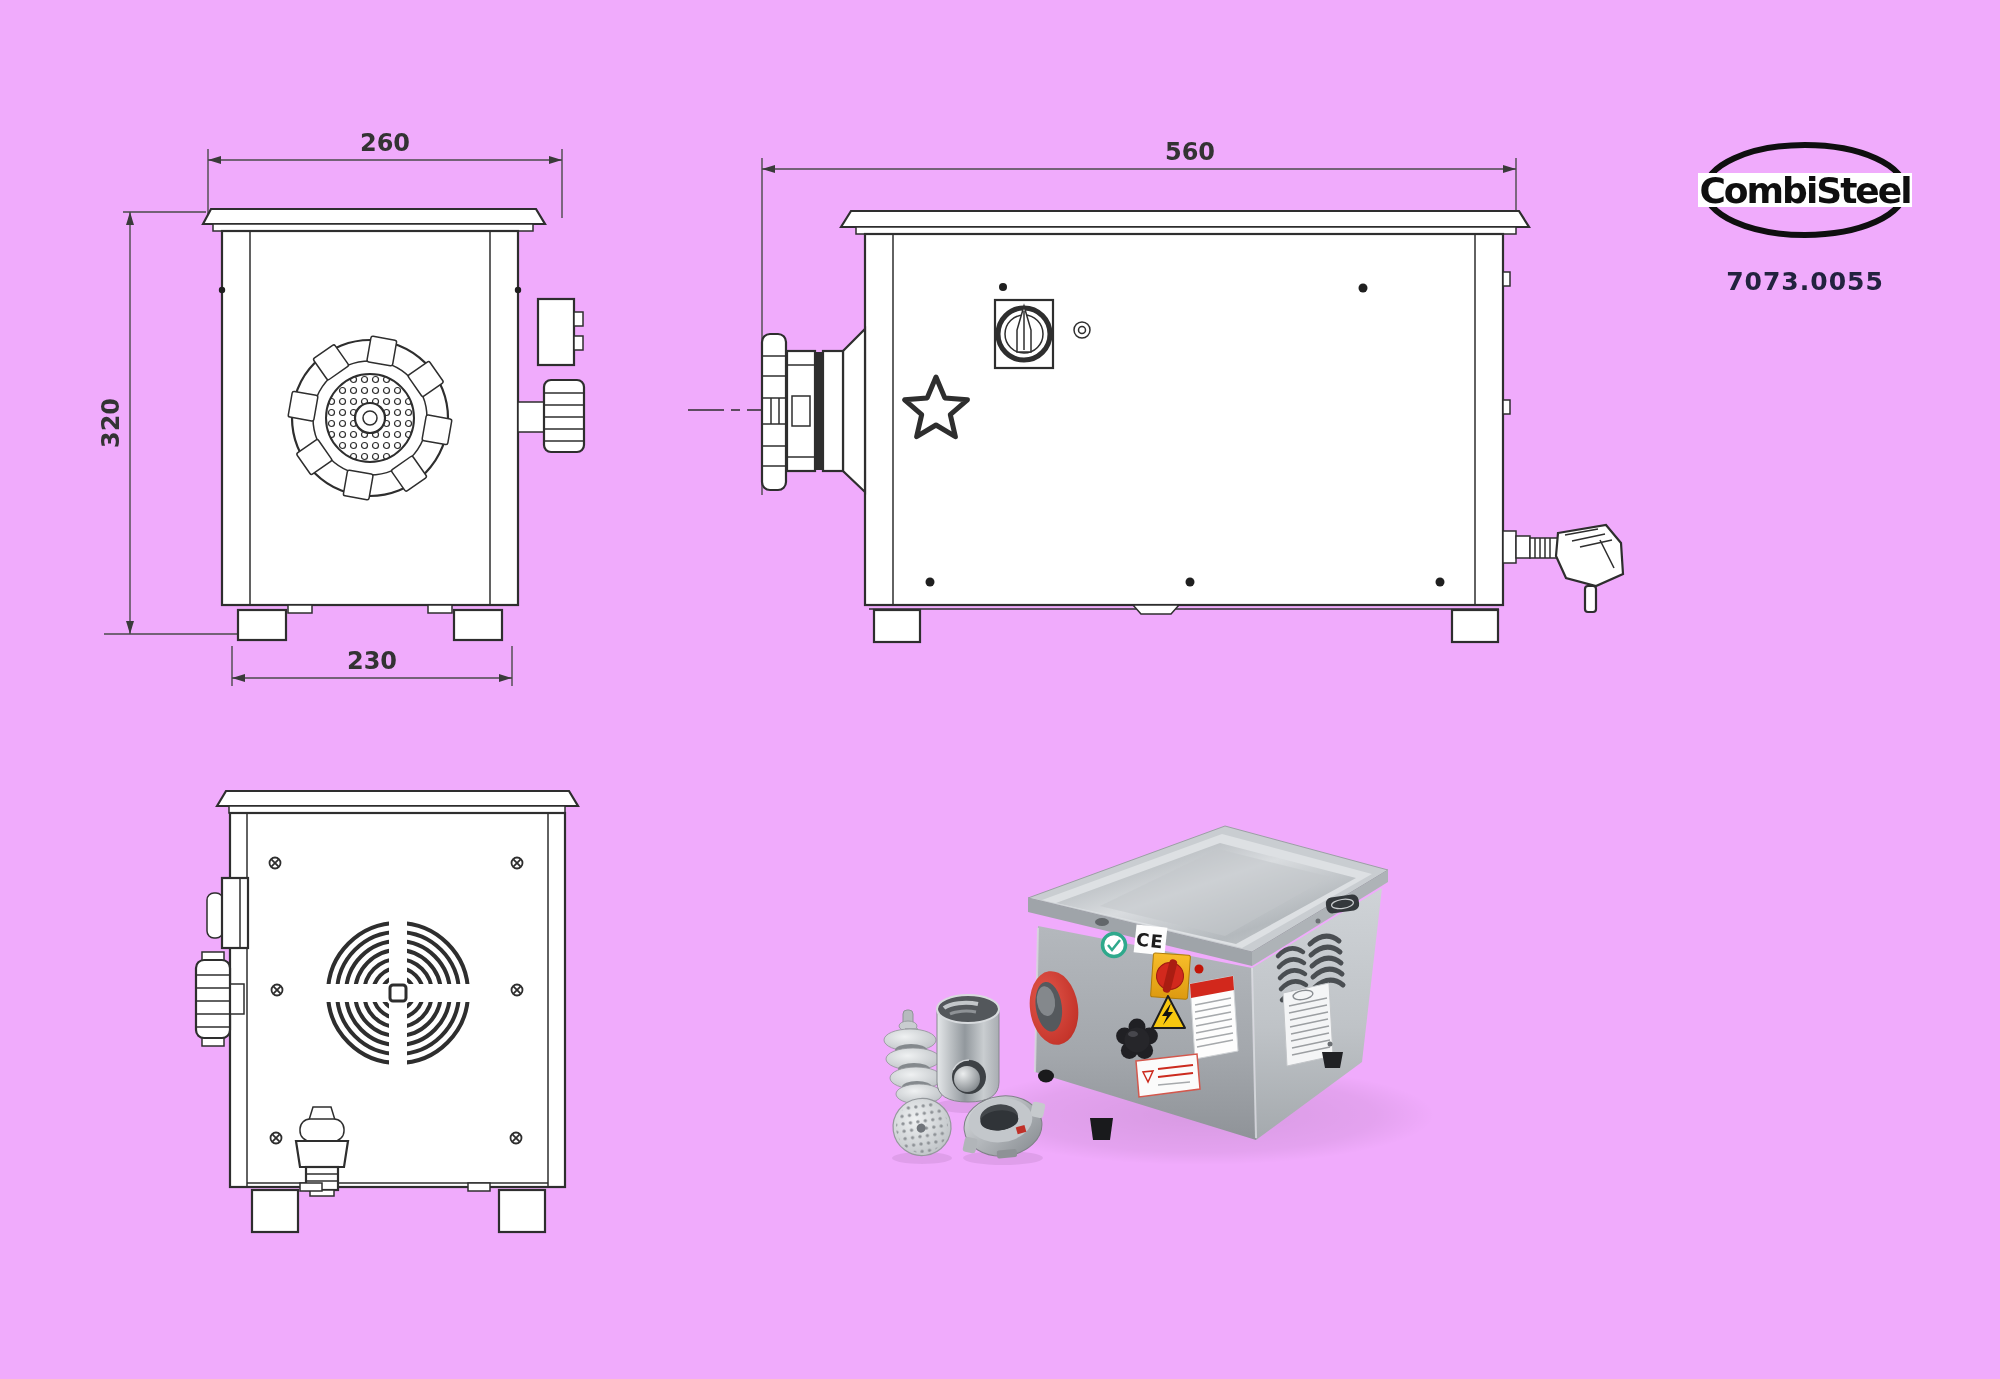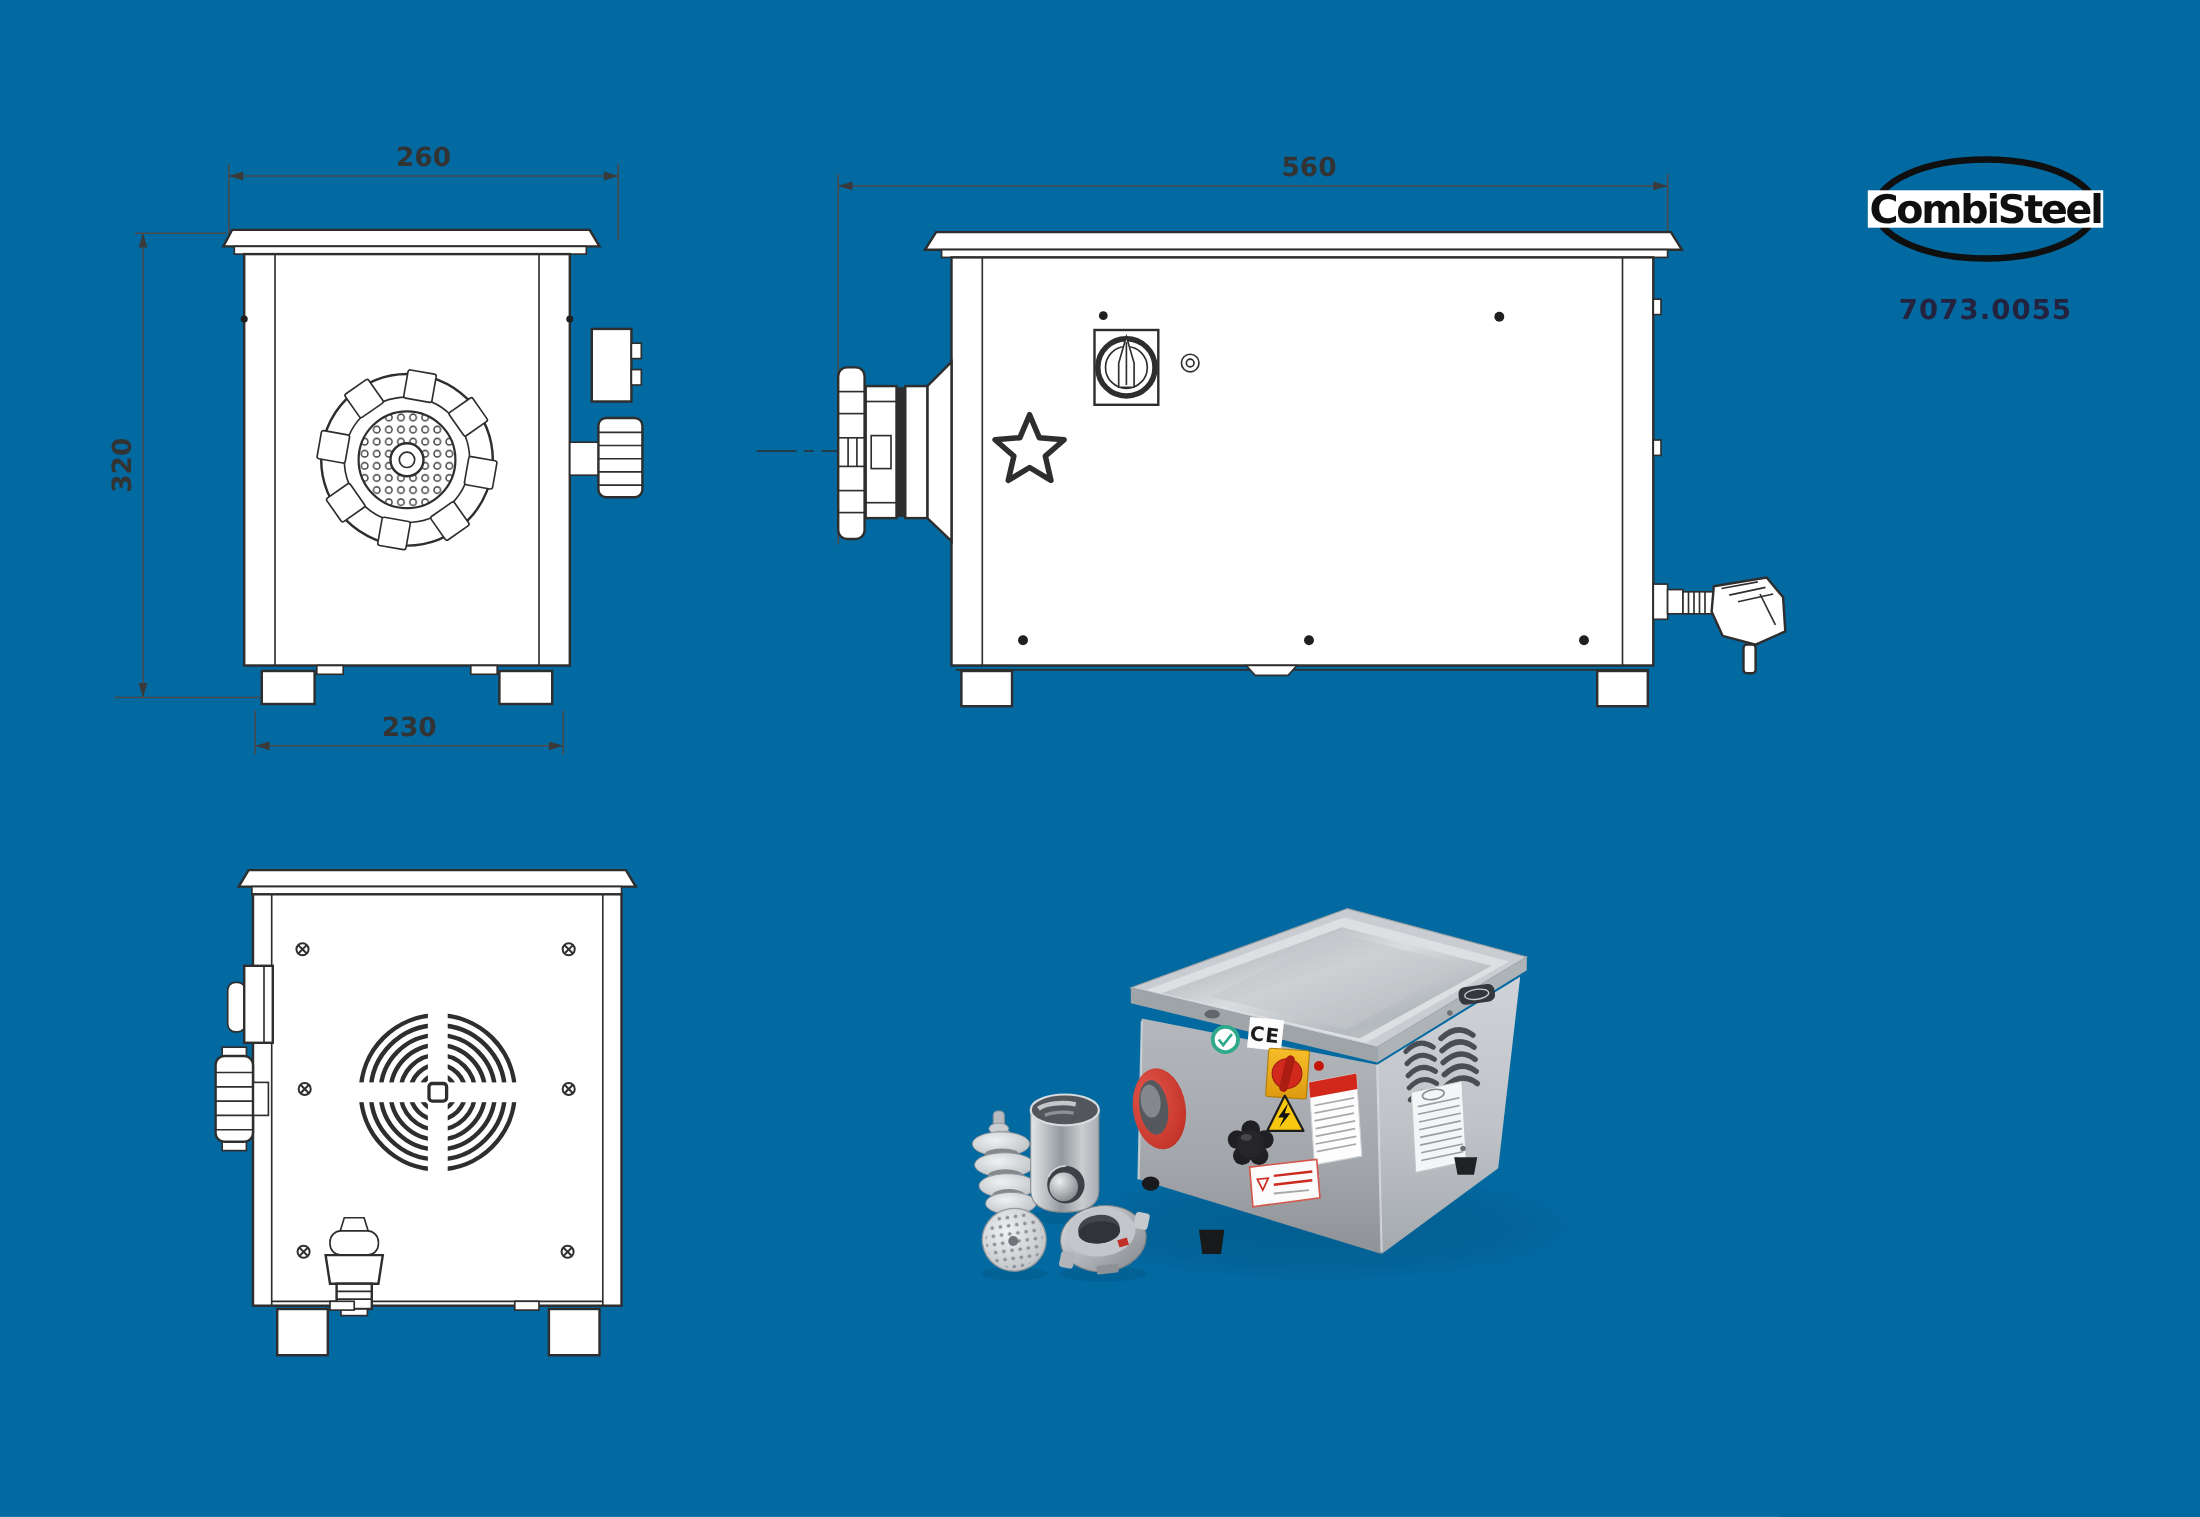--- a/index.html
+++ b/index.html
@@ -1,17 +1,17 @@
 <!DOCTYPE html>
 <html><head>
 <meta charset="utf-8">
 <style>
   html,body { margin:0; padding:0; background:#ffffff; }
   .canvas {
-    position:relative; width:2000px; height:1379px; background:#0369a1;
+    position:relative; width:2000px; height:1379px; background:#f0abfc;
     font-family:"DejaVu Sans", sans-serif; overflow:hidden;
   }
   svg { position:absolute; left:0; top:0; }
   .outline-w { fill:#ffffff; stroke:#2e2e2e; stroke-width:2.2; }
   .thin      { fill:none; stroke:#2e2e2e; stroke-width:1.5; }
   .thin-w    { fill:#ffffff; stroke:#2e2e2e; stroke-width:1.5; }
   .dimline   { fill:none; stroke:#4a4a4a; stroke-width:1.4; }
   .arrow     { fill:#3a3a3a; stroke:none; }
   .dim-text  { font:bold 24px "DejaVu Sans", sans-serif; fill:#333333; }
   .logo-text { font:bold 36px "DejaVu Sans", sans-serif; fill:#0f0f0f; letter-spacing:-2px; }

